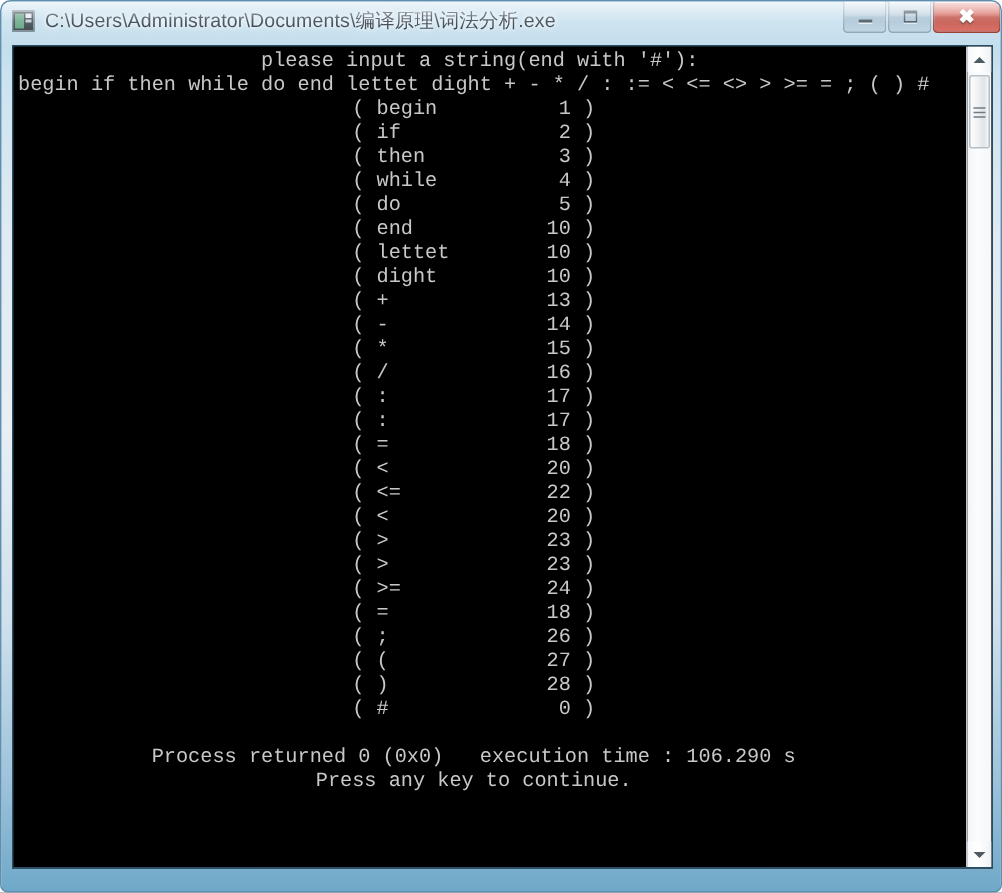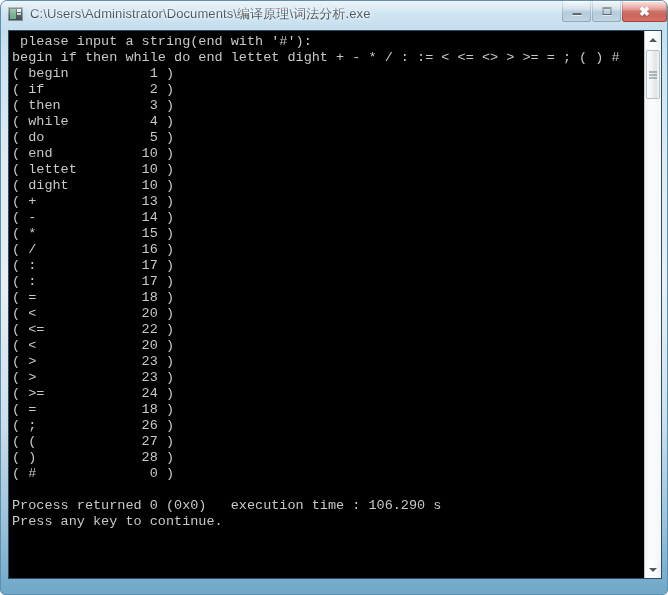--- a/index.html
+++ b/index.html
@@ -146,20 +146,21 @@
   #console {
     position: absolute;
     left: 7px;
     top: 29px;
     width: 654px;
     height: 549px;
     background: #000000;
     box-sizing: border-box;
     border: 1px solid #2a4d63;
     overflow: hidden;
+    text-align: center;
   }
   #console-text {
     position: absolute;
     left: 0;
     top: 0;
     padding: 3px 0 0 3px;
     margin: 0;
     font-family: "Liberation Mono", "DejaVu Sans Mono", monospace;
     font-size: 13.5px;
     line-height: 16px;

